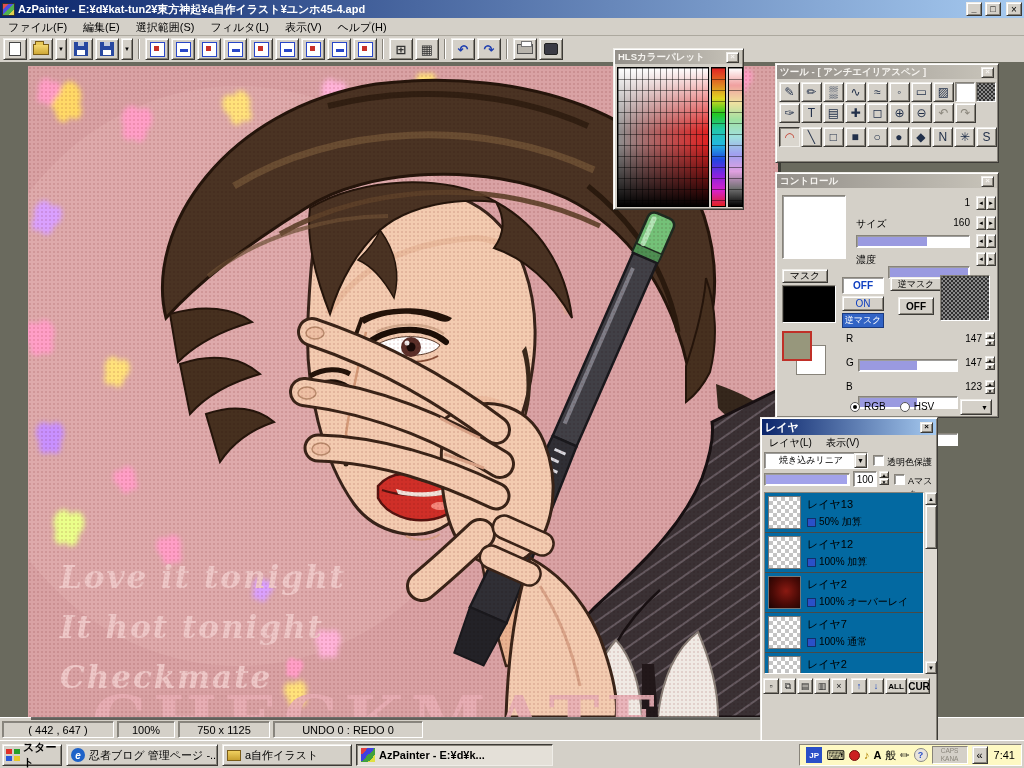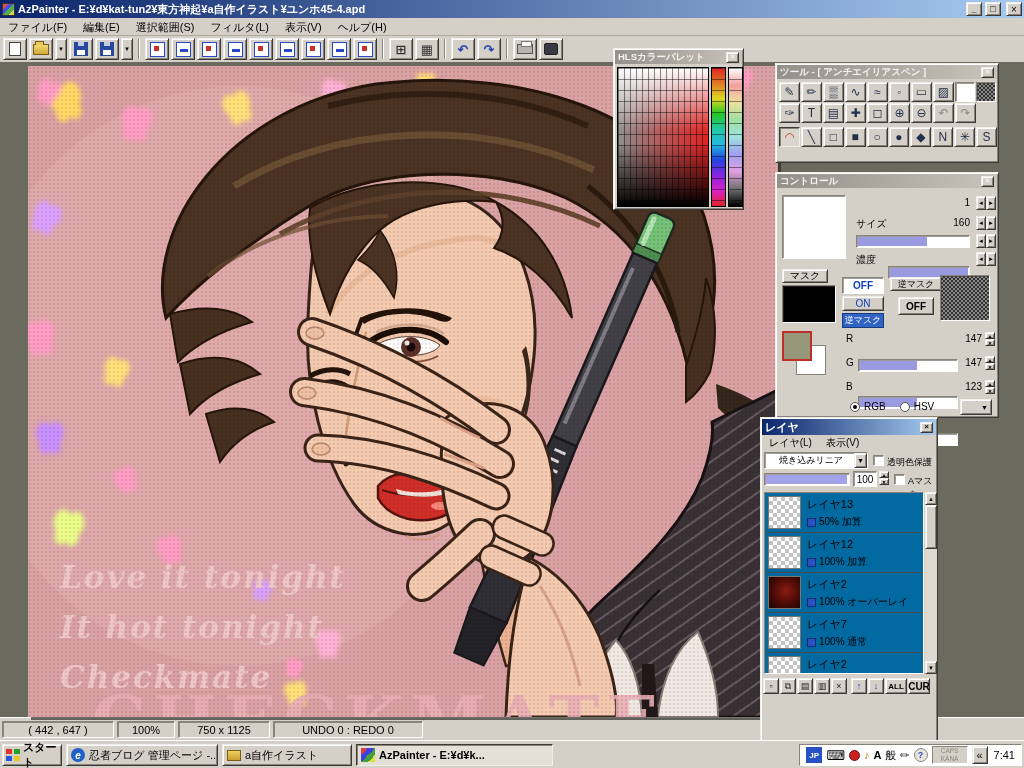--- a/index.html
+++ b/index.html
@@ -2,21 +2,21 @@
 <html><head>
 <meta charset="utf-8">
 <style>
 *{margin:0;padding:0;box-sizing:border-box}
 body{background:#222;font-family:"Liberation Sans","DejaVu Sans",sans-serif}
 #screen{position:relative;width:1024px;height:768px;overflow:hidden;background:#6a6a5e;font-size:11px;color:#000;cursor:default}
 .abs{position:absolute}
 .flex{display:flex;align-items:center}
 .ctr{display:flex;align-items:center;justify-content:center}
 .out{border:1px solid;border-color:#efede8 #3c3a36 #3c3a36 #efede8;box-shadow:inset 1px 1px 0 #fff,inset -1px -1px 0 #87837a;background:#d4d0c8}
-.in{border:1px solid;border-color:#87837a #fff #fff #87837a;background:#ffffff}
+.in{border:1px solid;border-color:#87837a #fff #fff #87837a;background:#fef9c3}
 .field{border:1px solid;border-color:#87837a #fff #fff #87837a;box-shadow:inset 1px 1px 0 rgba(60,58,54,.5);background:#fff}
 .sm{font-size:10px}.xs{font-size:9px}
 .tb-active{background:linear-gradient(90deg,#0a246a,#a6caf0);color:#fff}
 .tb-inactive{background:linear-gradient(90deg,#94908a,#c8c4ba);color:#f6f4f0}
 .wtitle{position:absolute;left:1px;top:1px;right:1px;height:14px;display:flex;align-items:center;padding:0 3px;font-size:9.5px;font-weight:bold}
 .xbtn{margin-left:auto;width:13px;height:11px;font-size:8px;line-height:1}
 .fw{position:absolute;z-index:5}
 .checker{background-image:linear-gradient(45deg,#c4c4c4 25%,transparent 25%,transparent 75%,#c4c4c4 75%),linear-gradient(45deg,#c4c4c4 25%,#ffffff 25%,#ffffff 75%,#c4c4c4 75%);background-size:8px 8px;background-position:0 0,4px 4px}
 .checker-dark{background-image:linear-gradient(45deg,#303030 25%,transparent 25%,transparent 75%,#303030 75%),linear-gradient(45deg,#303030 25%,#8a8a8a 25%,#8a8a8a 75%,#303030 75%);background-size:4px 4px;background-position:0 0,2px 2px}
 

